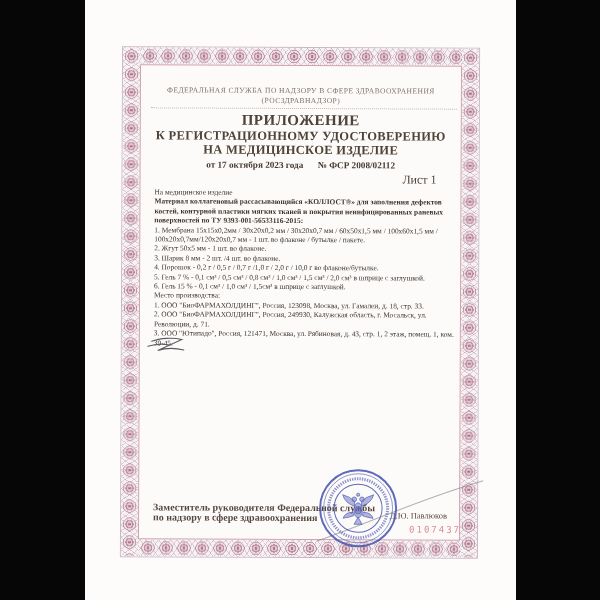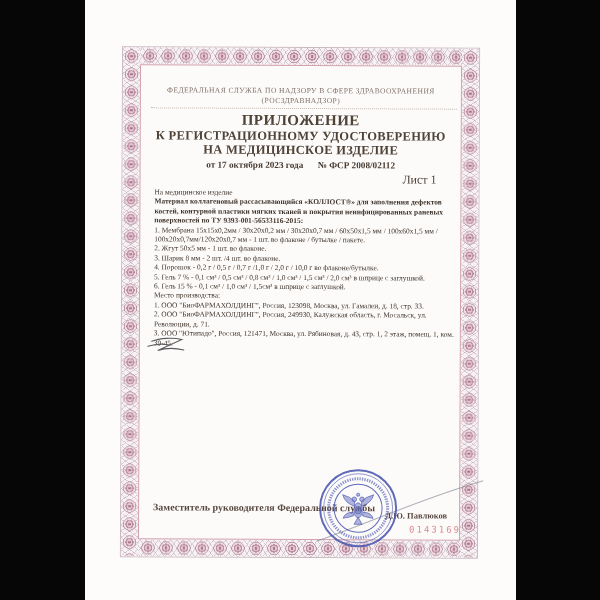--- a/index.html
+++ b/index.html
@@ -49,21 +49,21 @@
 
   
   .bodytext{position:absolute;left:32px;right:14px;top:140px;color:#3f342c;
             font-size:7.4px;line-height:9.4px;text-align:left;}
   .bodytext .b{font-weight:bold;}
 
   
   .paraph{position:absolute;left:24px;top:289px;}
   .signer{position:absolute;left:32px;top:455px;color:#57483f;font-weight:bold;
           font-size:10px;line-height:10px;}
-  .signer-name{position:absolute;right:30px;top:462px;color:#57483f;font-weight:bold;font-size:8.5px;}
+  .signer-name{position:absolute;right:30px;top:462px;color:#57483f;font-weight:normal;font-size:8.5px;}
   .serial{position:absolute;right:16px;top:476px;color:#dc8b90;font-size:9px;
           letter-spacing:2px;font-family:"DejaVu Sans Mono", monospace;}
   .stamp{position:absolute;left:196px;top:419px;opacity:.88;}
   .sigstroke{position:absolute;left:160px;top:420px;}
 </style>
 </head>
 <body>
 
 <div class="bar left"></div>
 <div class="bar right"></div>
@@ -105,23 +105,24 @@
     <div>3. ООО "Ютипадо", Россия, 121471, Москва, ул. Рябиновая, д. 43, стр. 1, 2 этаж, помещ. 1, ком. 39-45.</div>
   </div>
 
   <svg class="paraph" width="46" height="20" viewBox="0 0 46 20">
     <path d="M6 5 C14 1.5, 27 1, 36 3 L12 14 C20 11.5, 30 11.5, 38 13.5" stroke="#5a5a60" stroke-width="1.1" fill="none" stroke-linecap="round"></path>
     <path d="M2 10 C10 7.5, 18 7.5, 24 8.5" stroke="#5a5a60" stroke-width="1" fill="none" stroke-linecap="round"></path>
   </svg>
 
   <div class="signer">
     <div>Заместитель руководителя Федеральной службы</div>
+    <div>по надзору в сфере здравоохранения</div>
   </div>
   <div class="signer-name">Д.Ю. Павлюков</div>
-  <div class="serial">0143169</div>
+  <div class="serial">0107437</div>
 
   <svg class="sigstroke" width="210" height="80" viewBox="0 0 210 80">
     <path d="M36 73 C80 58, 140 30, 202 12" stroke="rgba(110,112,125,.55)" stroke-width="1" fill="none"></path>
   </svg>
 
   <svg class="stamp" width="82" height="82" viewBox="0 0 82 82">
     <g stroke="#4a57b0" fill="none">
       <circle cx="41" cy="41" r="38" stroke-width="2"></circle>
       <circle cx="41" cy="41" r="34.5" stroke-width=".7"></circle>
       <circle cx="41" cy="41" r="24" stroke-width="1"></circle>

